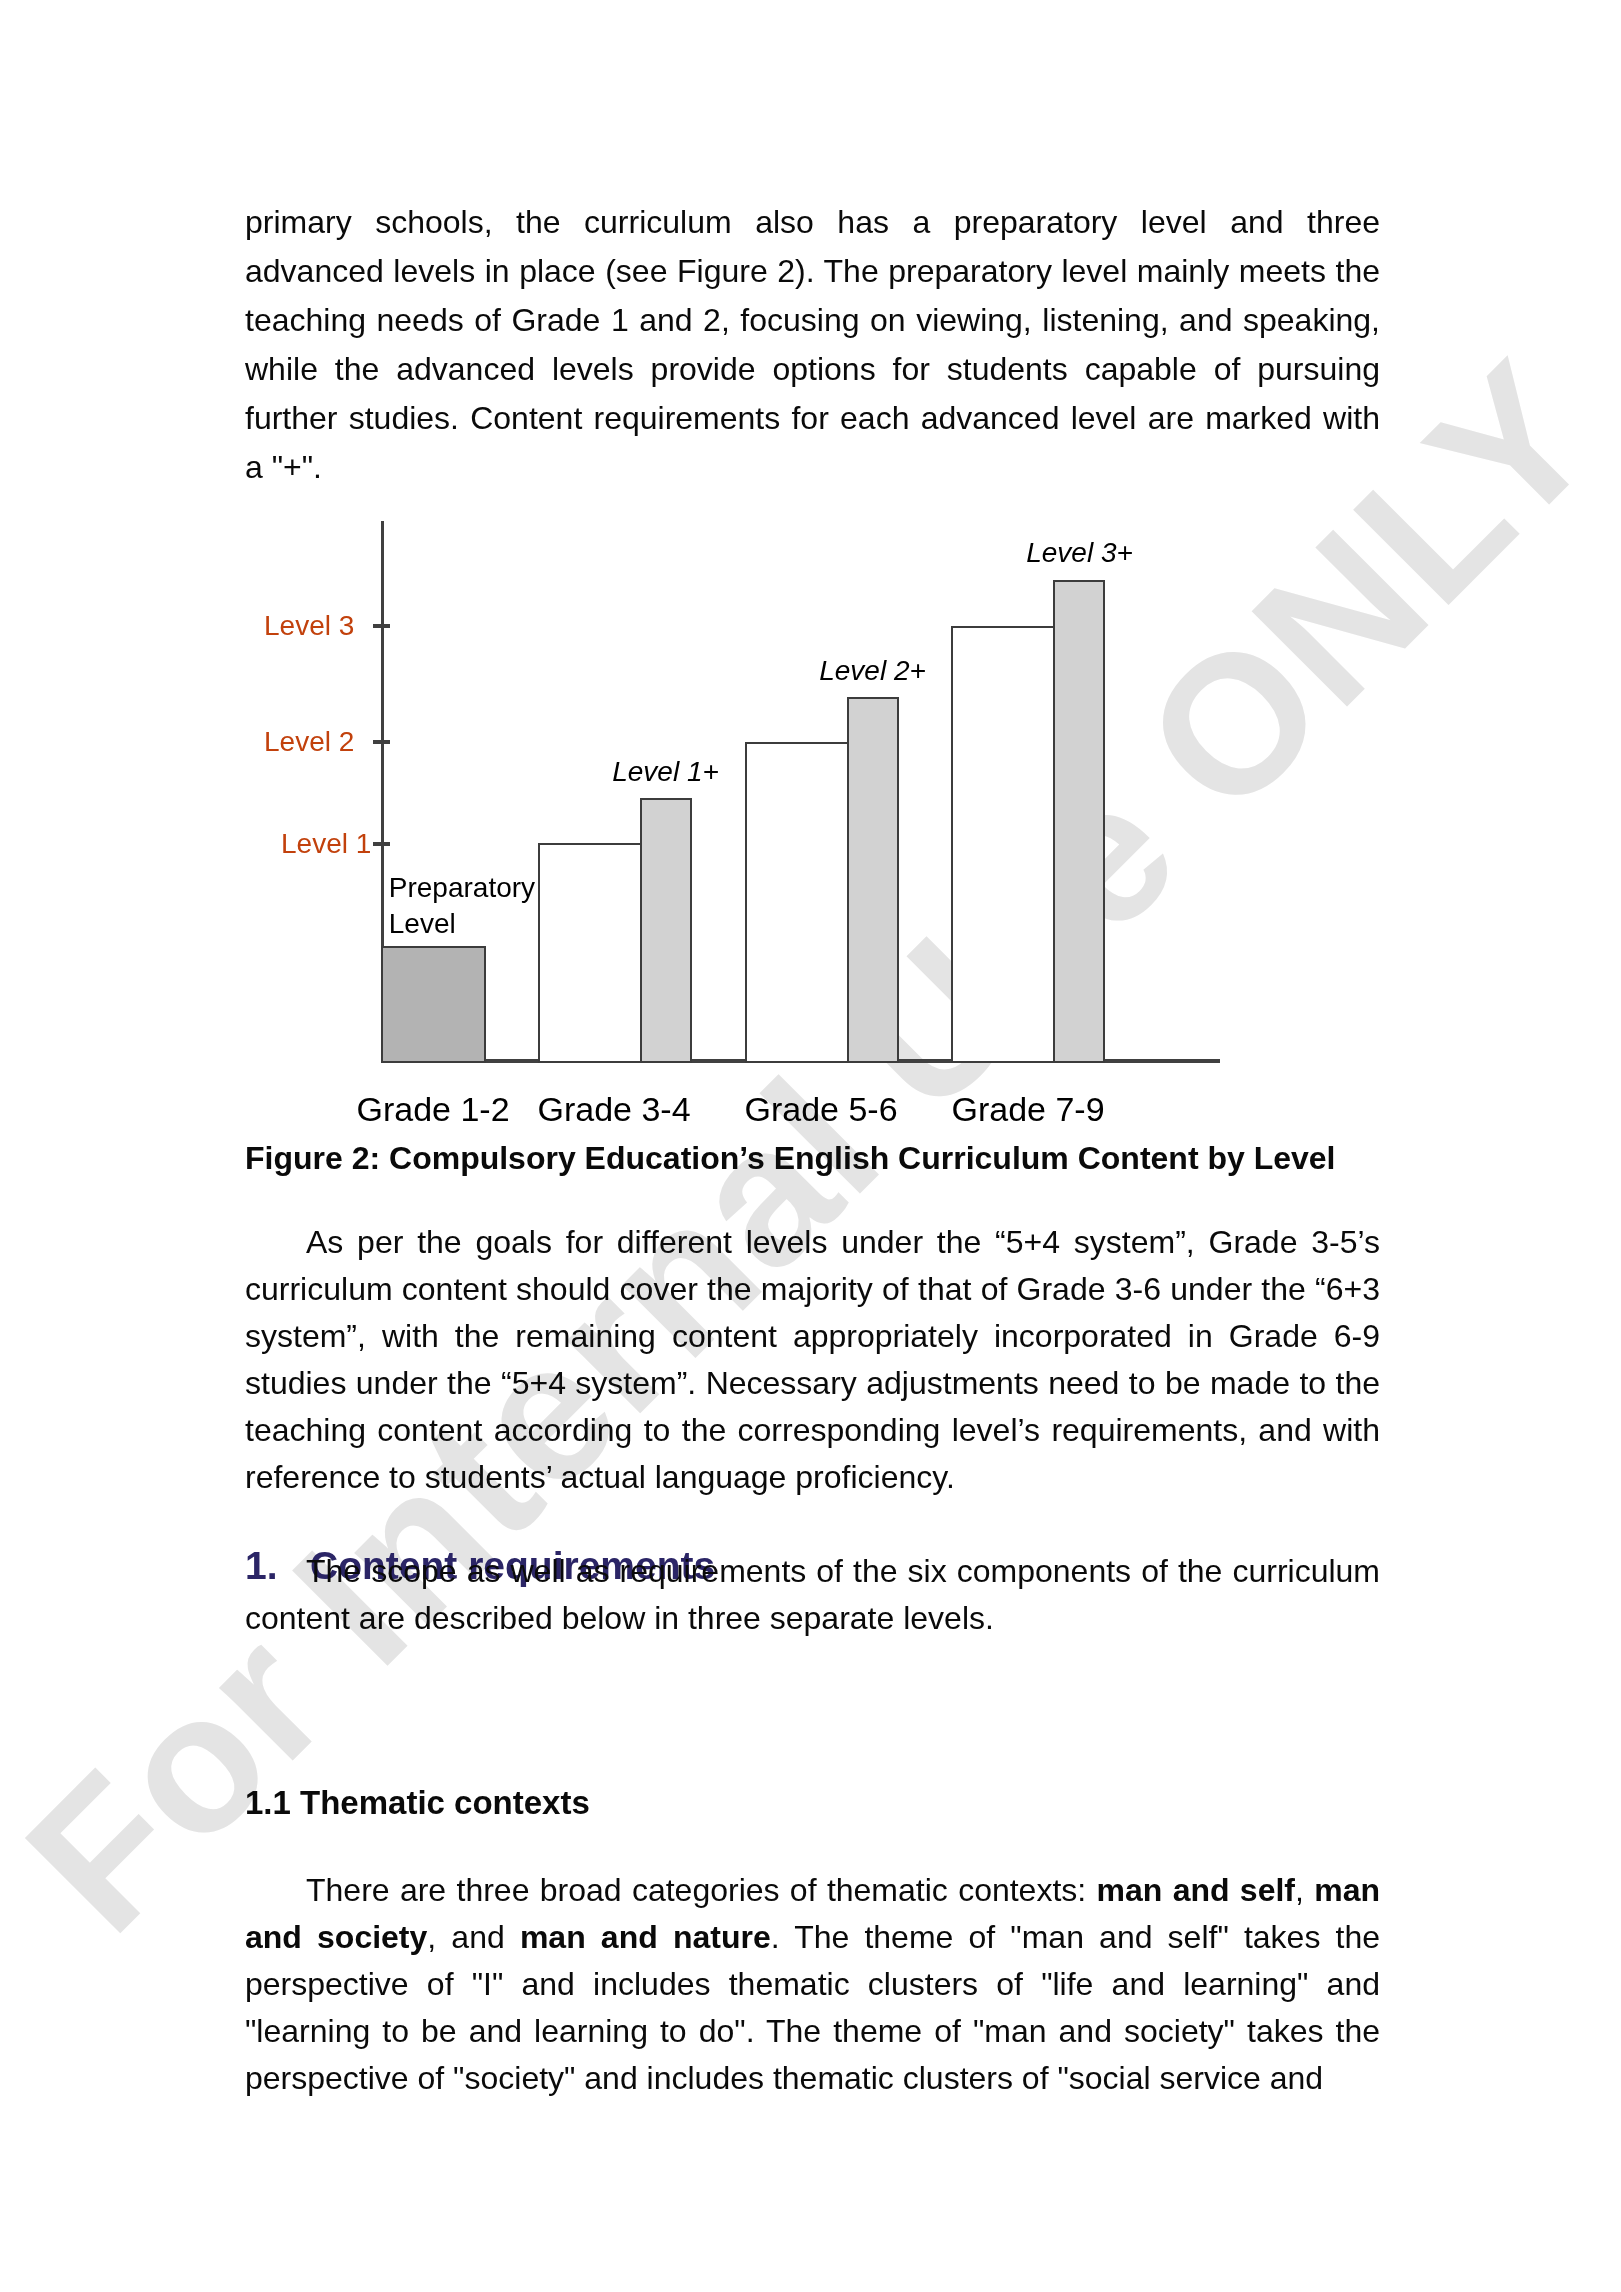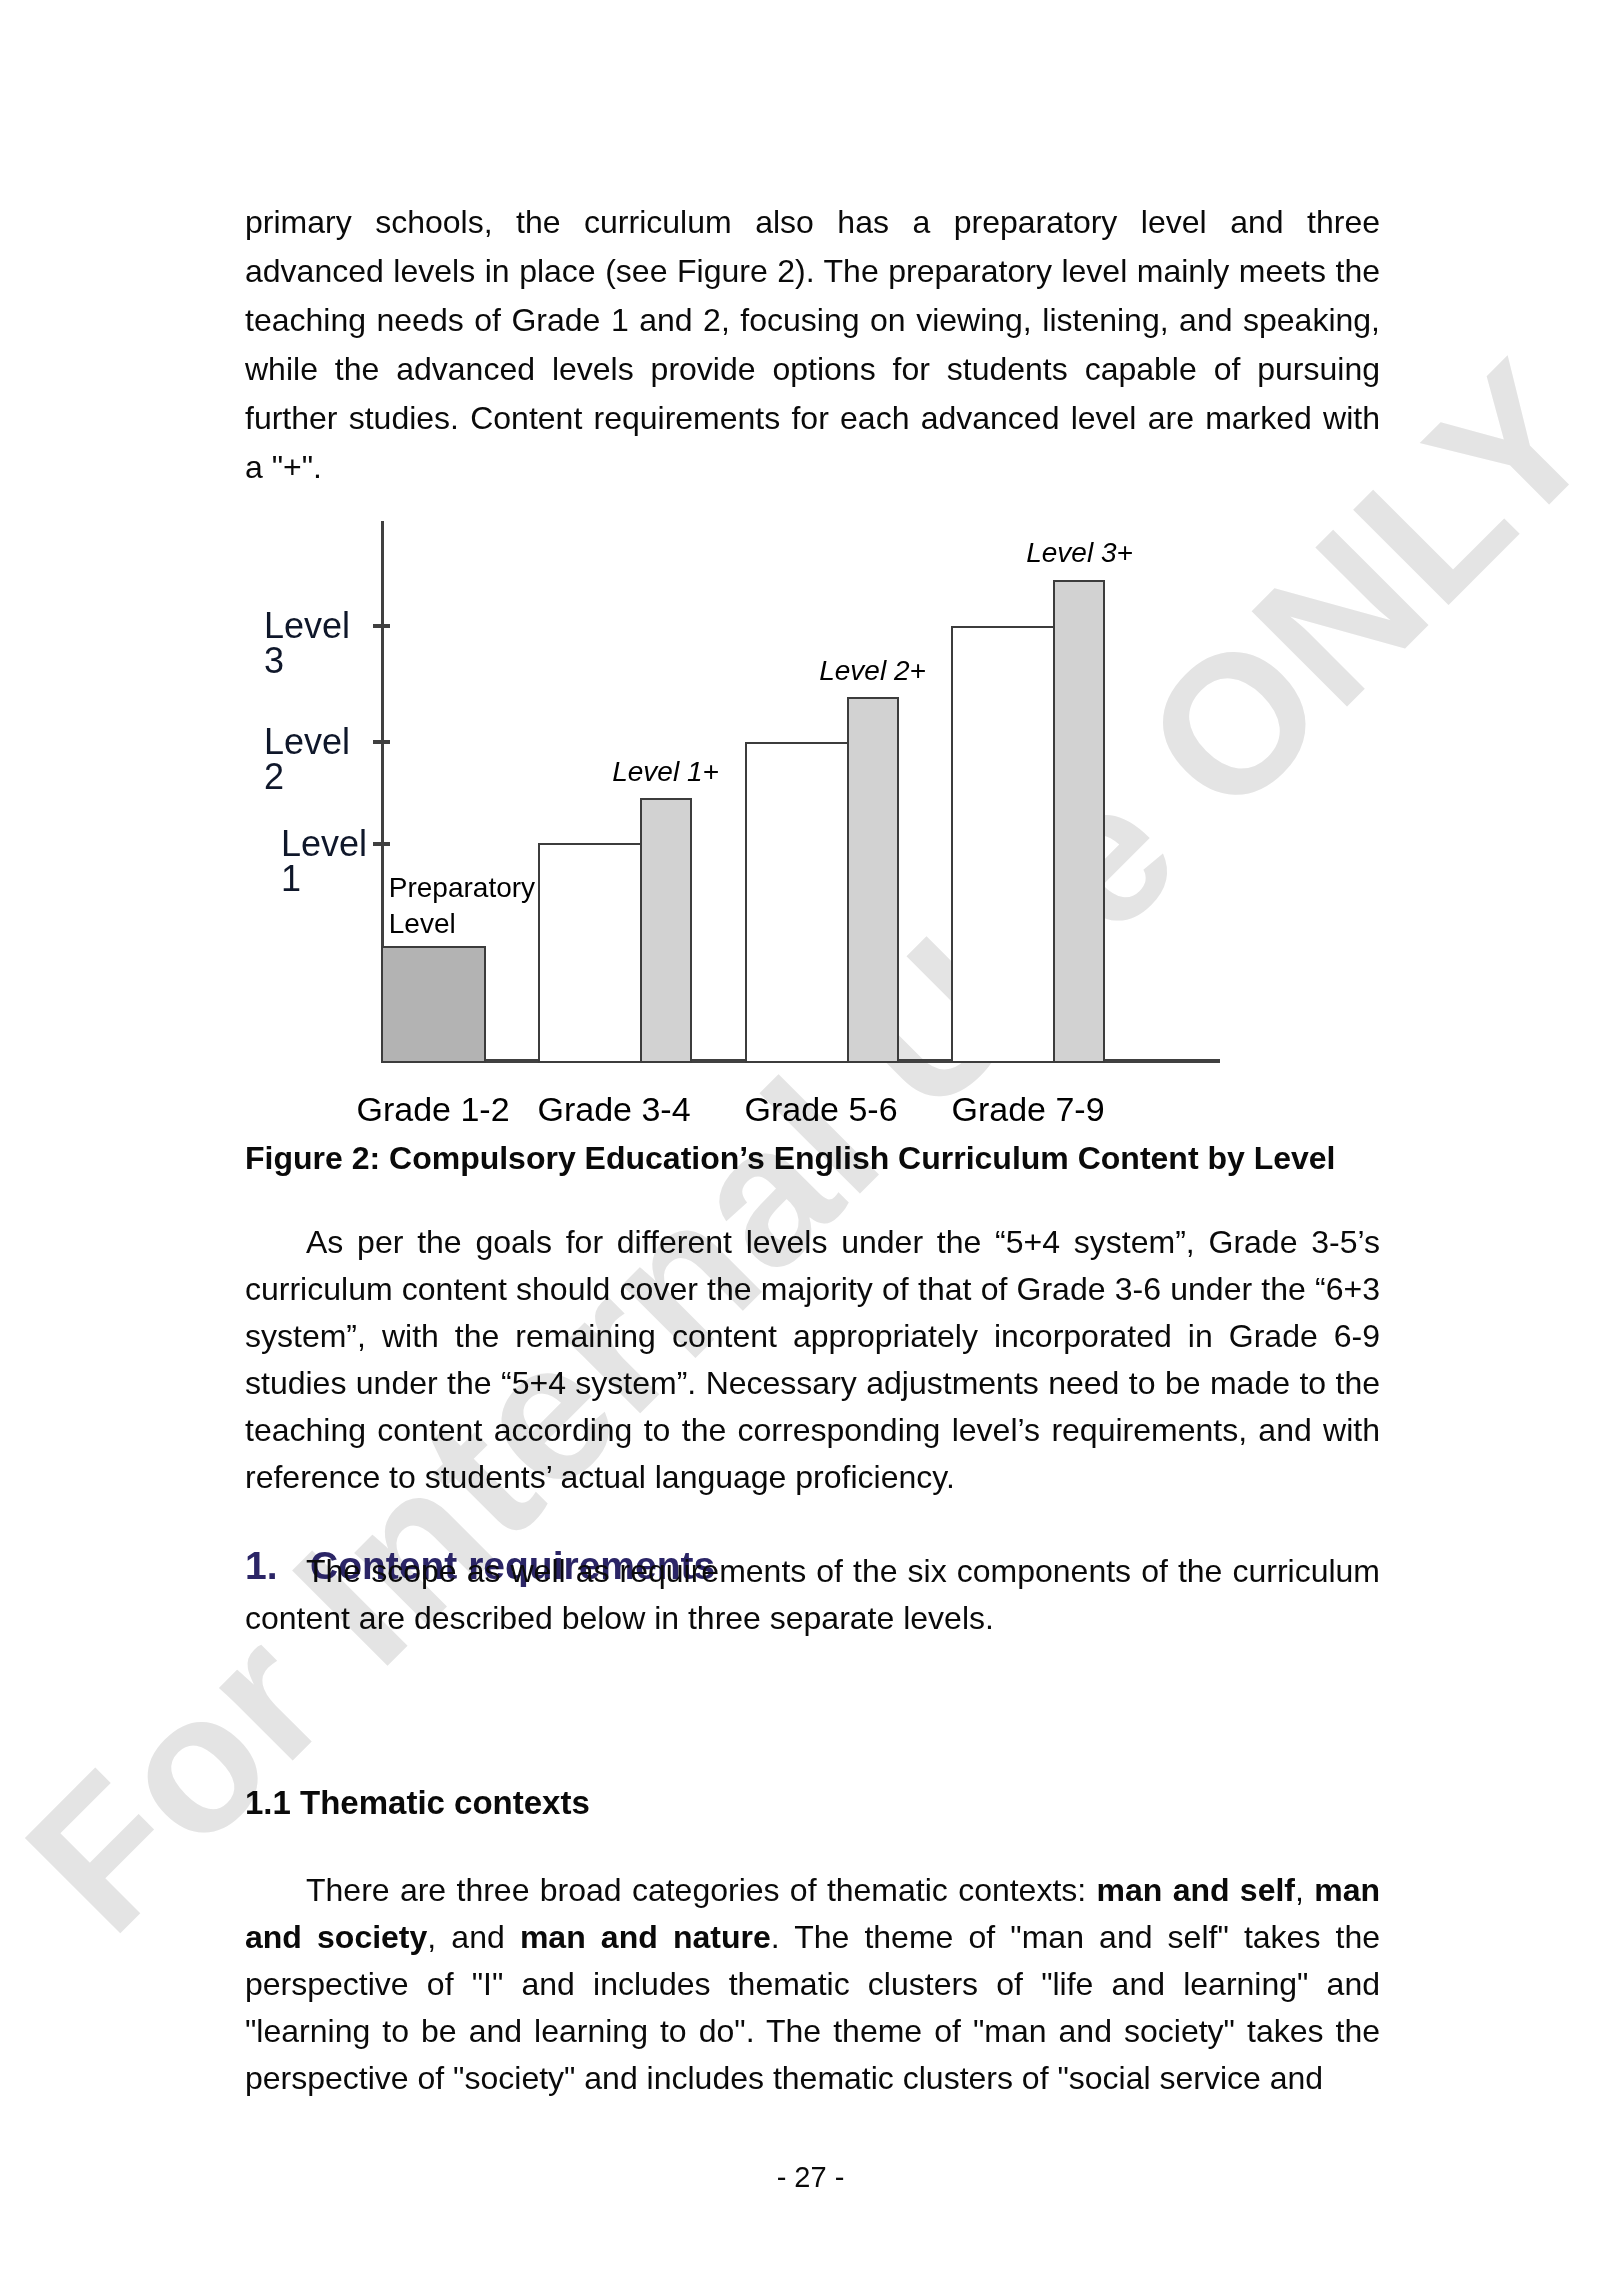--- a/index.html
+++ b/index.html
@@ -20,21 +20,21 @@
   .body-par {
     font-size:32px; line-height:47px; text-align:justify; text-align-last:left;
   }
   .lh50 { line-height:49px; }
   .indent { text-indent:61px; }
   
   .chart-plot { position:absolute; left:381px; top:521px; width:839px; height:542px; z-index:1; }
   .axis-y { position:absolute; left:0; top:0; width:2.9px; height:100%; background:#404040; }
   .axis-x { position:absolute; left:0; bottom:0; width:100%; height:3.9px; background:#404040; }
   .tick-mark { position:absolute; width:16.7px; height:3.9px; left:-7.8px; background:#404040; }
-  .tick-label { position:absolute; left:-117px; width:98px; font-size:36px; line-height:35px; color:#0f172a; }
+  .tick-label { position:absolute; left:-117px; width:98px; font-size:28px; line-height:35px; color:#c2410c; }
   .bar { position:absolute; bottom:0; box-sizing:border-box; border:2.9px solid #3c3c3c; }
   .bar-annotation { position:absolute; width:167px; margin-left:-83px; text-align:center;
     font-size:28px; line-height:31px; color:#000;font-style:italic; }
   .prep-label { position:absolute; font-size:28px; line-height:36px; color:#000; }
   .grade-row { position:absolute; left:381px; top:1090px; width:839px; height:39px; z-index:1; }
   .grade-label { position:absolute; width:196px; margin-left:-98px; text-align:center;
     font-size:34px; color:#000; }
   .fig-caption { top:1140px; font-size:32px; font-weight:bold; }
   
   .sec-heading { top:1544px; font-size:39px; font-weight:bold; display:flex; }
@@ -94,16 +94,15 @@
     <span class="num">1.</span>
     <span>Content requirements</span>
   </div>
 
   <div class="col body-par indent" style="top:1548px;">The scope as well as requirements of the six components of the curriculum content are described below in three separate levels.</div>
 
   <div class="col sub-heading">1.1 Thematic contexts</div>
 
   <div class="col body-par indent" style="top:1867px;"><span>There are three broad categories of thematic contexts: </span><b>man and self</b><span>, </span><b>man and society</b><span>, and </span><b>man and nature</b><span>. The theme of "man and self" takes the perspective of "I" and includes thematic clusters of "life and learning" and "learning to be and learning to do". The theme of "man and society" takes the perspective of "society" and includes thematic clusters of "social service and</span></div>
 
-  <div class="page-num">- 27 -</div>
 
 </div>
 
 
 </body></html>

